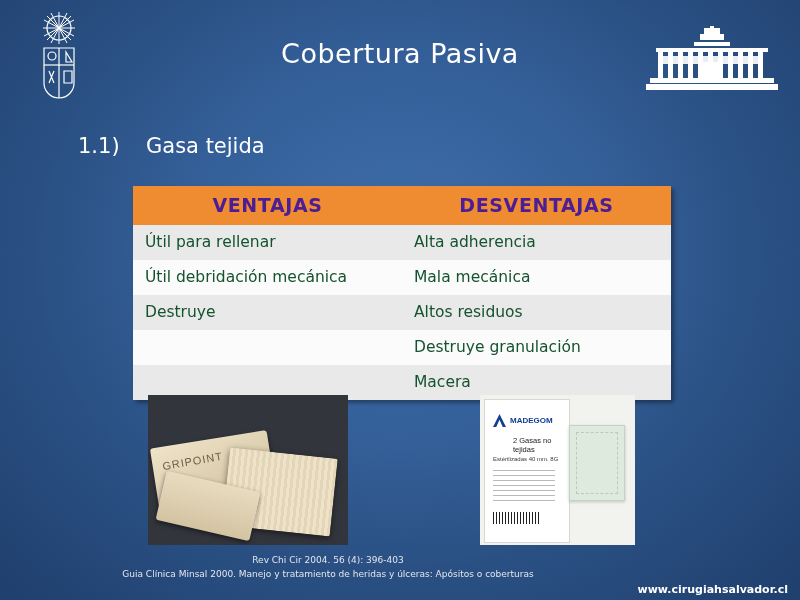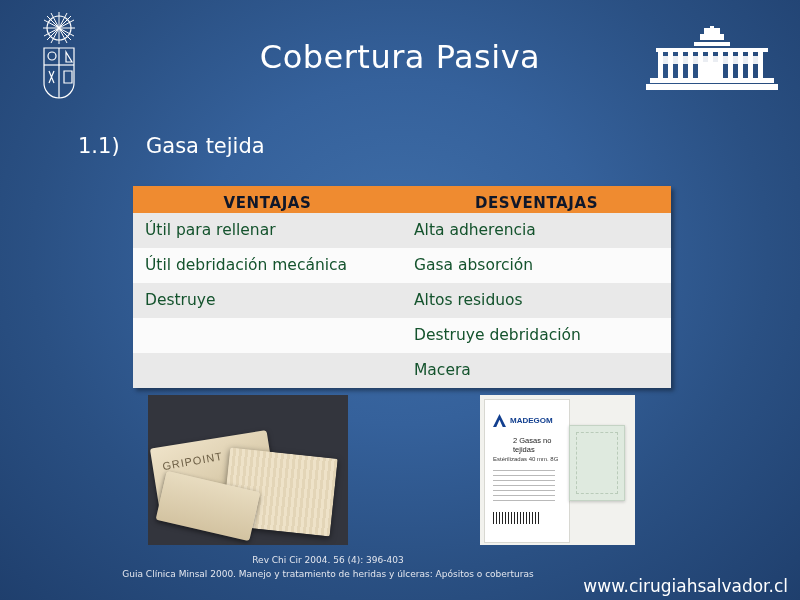--- a/index.html
+++ b/index.html
@@ -37,21 +37,21 @@
     width: 132px;
     height: 66px;
   }
   .slide-title {
     position: absolute;
     top: 38px;
     left: 0;
     width: 800px;
     text-align: center;
     color: #ffffff;
-    font-size: 32px;
+    font-size: 27px;
     font-weight: normal;
     letter-spacing: 0.5px;
     font-family: "DejaVu Sans", sans-serif;
   }
 
   
   .subtitle-row {
     position: absolute;
     top: 134px;
     left: 78px;
@@ -75,25 +75,25 @@
     width: 538px;
     box-shadow: 3px 3px 4px rgba(0,0,0,0.35);
   }
   table.adv {
     border-collapse: collapse;
     width: 100%;
     table-layout: fixed;
   }
   table.adv th {
     background: #ef8b30;
-    color: #0f172a;
-    font-size: 15px;
+    color: #4c1d95;
+    font-size: 19px;
     font-weight: bold;
     letter-spacing: 0.6px;
-    padding: 8px 0 1px 0;
+    padding: 8px 0 9px 0;
     text-align: center;
     font-family: "DejaVu Sans", sans-serif;
   }
   table.adv td {
     font-size: 15.5px;
     color: #14532d;
     padding: 8px 0 9px 12px;
     height: 16px;
     font-family: "DejaVu Sans", sans-serif;
   }
@@ -231,22 +231,23 @@
     color: #e3e6ee;
     font-size: 9px;
     line-height: 14px;
     font-family: "DejaVu Sans", sans-serif;
   }
   .site {
     position: absolute;
     right: 12px;
     bottom: 4px;
     color: #ffffff;
-    font-size: 17px;
-    font-family: "DejaVu Sans", sans-serif;
+    font-size: 11px;
+    font-family: "DejaVu Sans", sans-serif;
+    font-weight: bold;
   }
 </style>
 </head>
 <body>
 
 <div class="slide">
 
   <svg class="logo-left" viewBox="0 0 74 96">
     <g fill="none" stroke="#ffffff" stroke-width="1.2">
       <circle cx="37" cy="20" r="12"></circle>
@@ -326,29 +327,29 @@
           <th>DESVENTAJAS</th>
         </tr>
       </thead>
       <tbody>
         <tr class="row-a">
           <td>Útil para rellenar</td>
           <td>Alta adherencia</td>
         </tr>
         <tr class="row-b">
           <td>Útil debridación mecánica</td>
-          <td>Gasa absorción</td>
+          <td>Mala mecánica</td>
         </tr>
         <tr class="row-a">
           <td>Destruye</td>
           <td>Altos residuos</td>
         </tr>
         <tr class="row-b">
           <td></td>
-          <td>Destruye debridación</td>
+          <td>Destruye granulación</td>
         </tr>
         <tr class="row-a">
           <td></td>
           <td>Macera</td>
         </tr>
       </tbody>
     </table>
   </div>
 
   <div class="photo photo-left">

